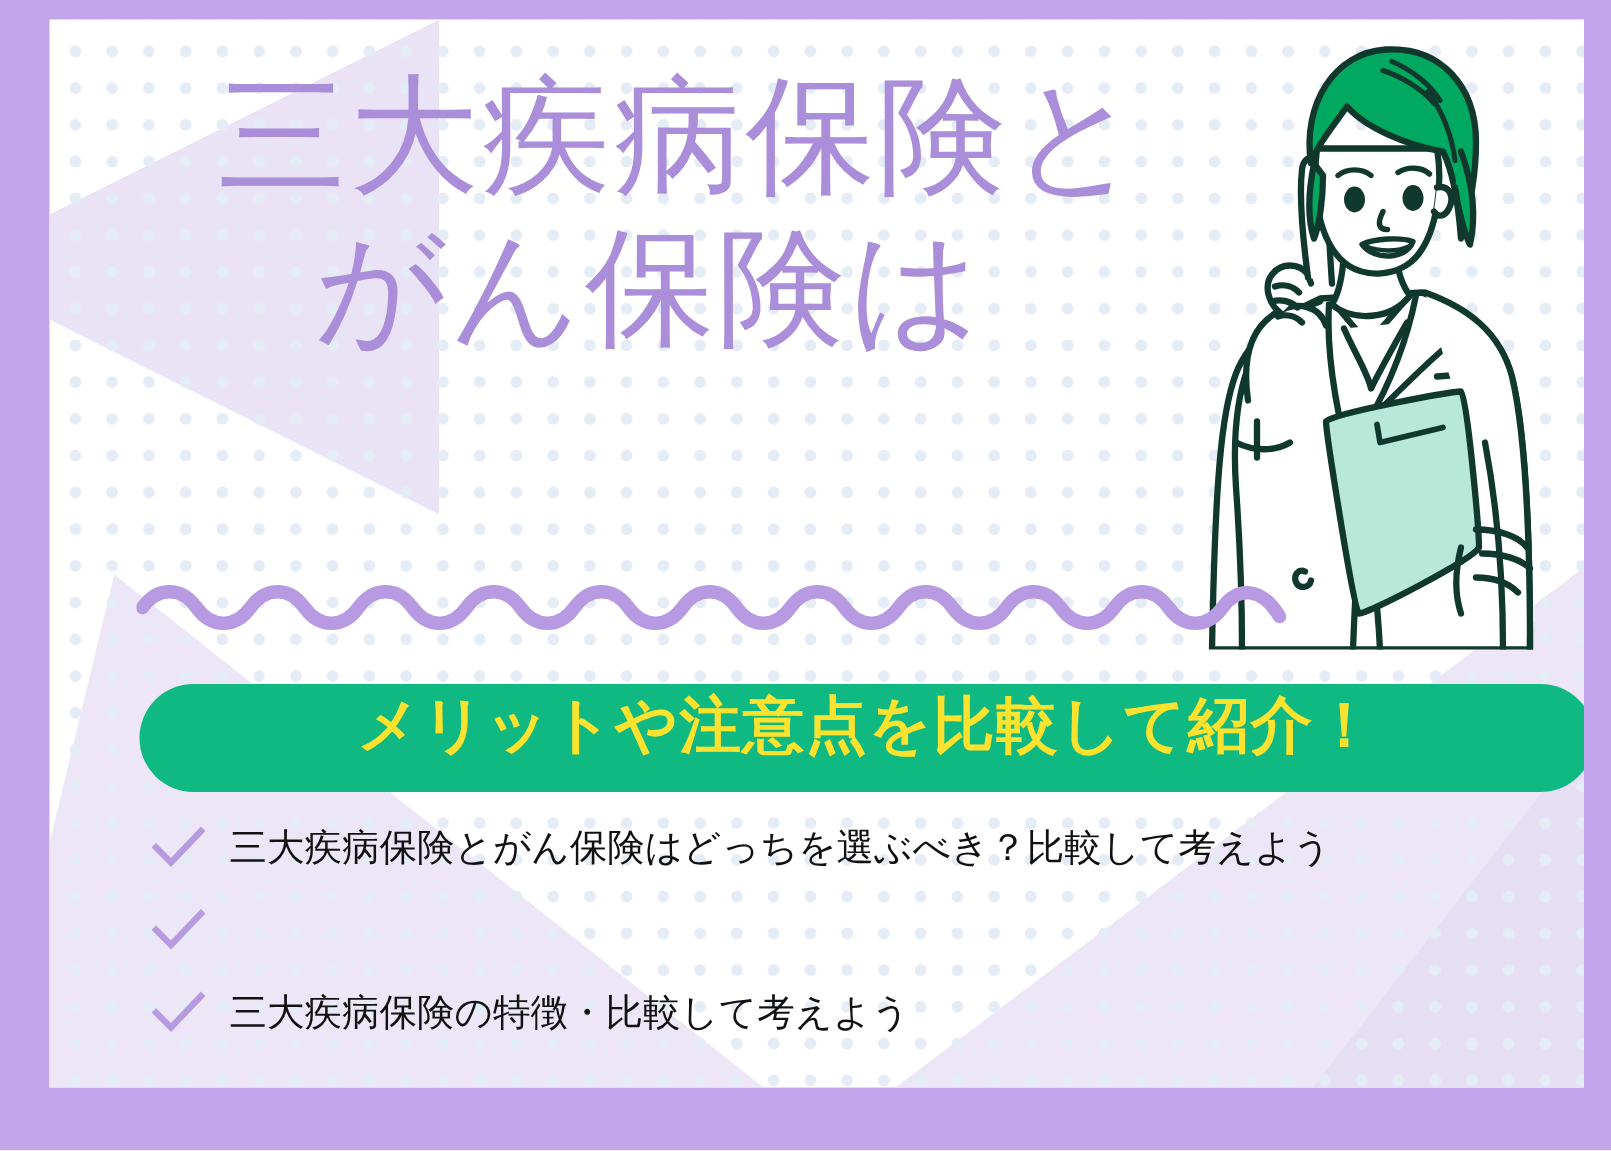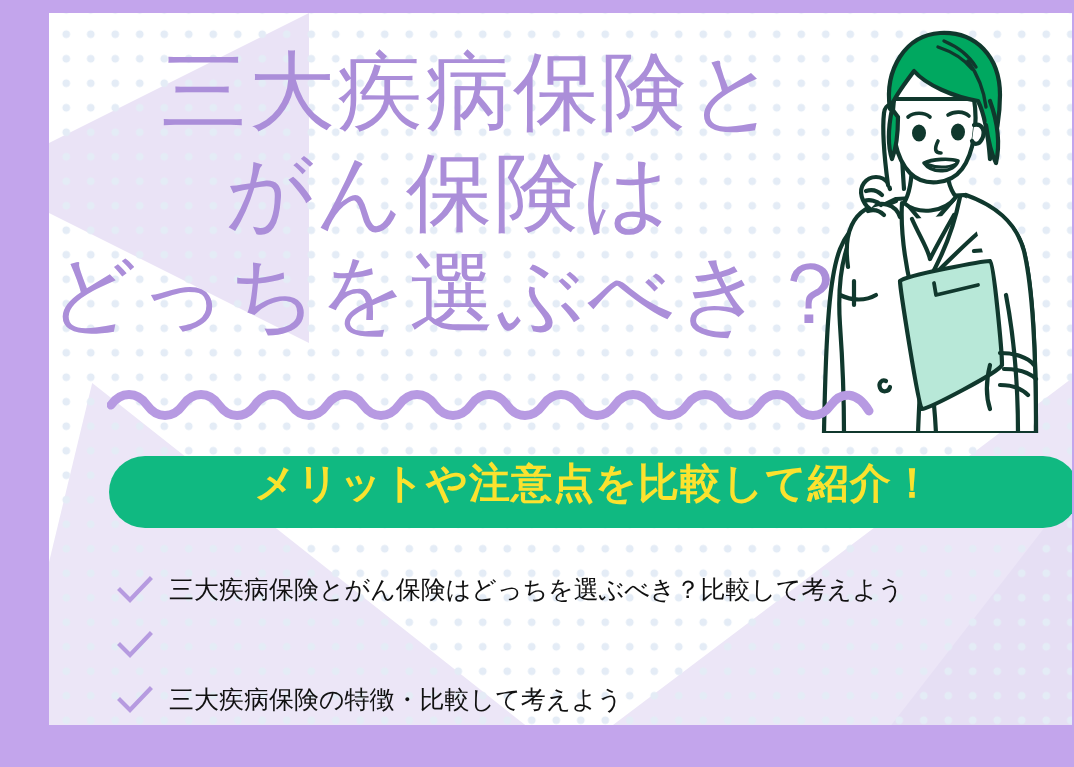--- a/index.html
+++ b/index.html
@@ -11,21 +11,21 @@
     position: relative;
     width: 1074px;
     height: 767px;
     overflow: hidden;
     background: #c3a5ec;
     font-family: "Liberation Sans", "DejaVu Sans", sans-serif;
   }
   
   #card {
     position: absolute;
-    left: 49px;
+    left: 33px;
     top: 13px;
     width: 1023px;
     height: 712px;
     background: #f6f3fc;
     overflow: hidden;
   }
   
   .white-wash {
     position: absolute;
     left: 0; top: 0;
@@ -138,21 +138,21 @@
   
   #bullets {
     position: absolute;
     left: 68px;
     top: 537px;
     width: 930px;
     z-index: 7;
   }
   .bullet-row {
     display: flex;
-    align-items: flex-end;
+    align-items: flex-start;
     height: 55px;
   }
   .check-icon {
     flex: 0 0 auto;
     width: 36px;
     height: 30px;
     margin-right: 16px;
   }
   .bullet-text {
     color: #111111;
@@ -183,21 +183,20 @@
     <div class="white-wash"></div>
     <div class="shape tri-topleft"></div>
     <div class="shape tri-botleft"></div>
     <div class="shape tri-botright"></div>
     <div class="shape tri-botright2"></div>
     <div class="dots"></div>
 
     <div id="title-block">
       <div class="title-line l1">三大疾病保険と</div>
       <div class="title-line l2">がん保険は</div>
-      <div class="title-line l3">どっちを選ぶべき？</div>
     </div>
 
     <svg id="wave" viewBox="0 0 770 38" preserveAspectRatio="none">
       <path d="M4 16
                C 14 2, 30 2, 40 16
                S 66 30, 76 16
                S 102 2, 112 16
                S 138 30, 148 16
                S 174 2, 184 16
                S 210 30, 220 16

